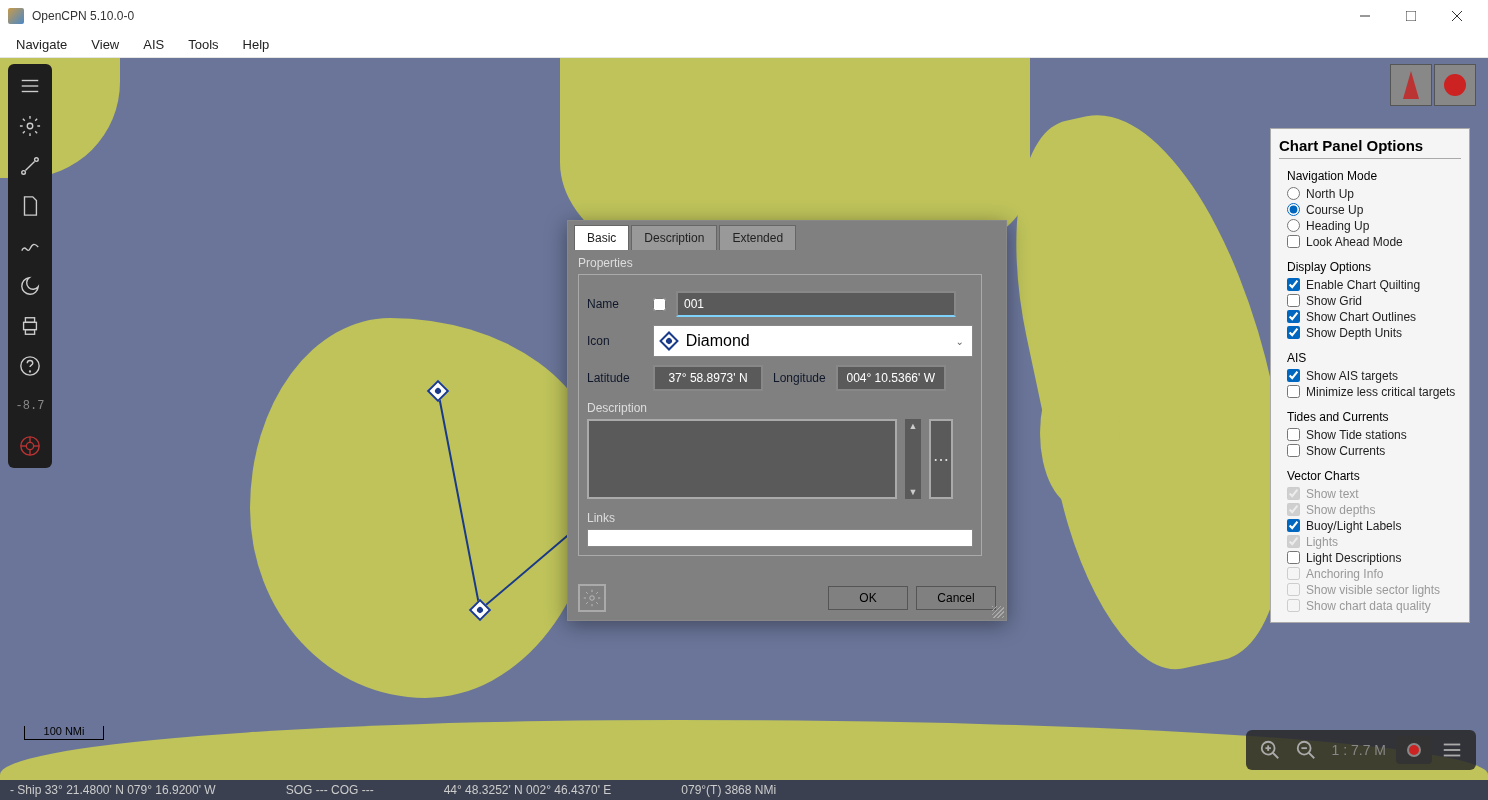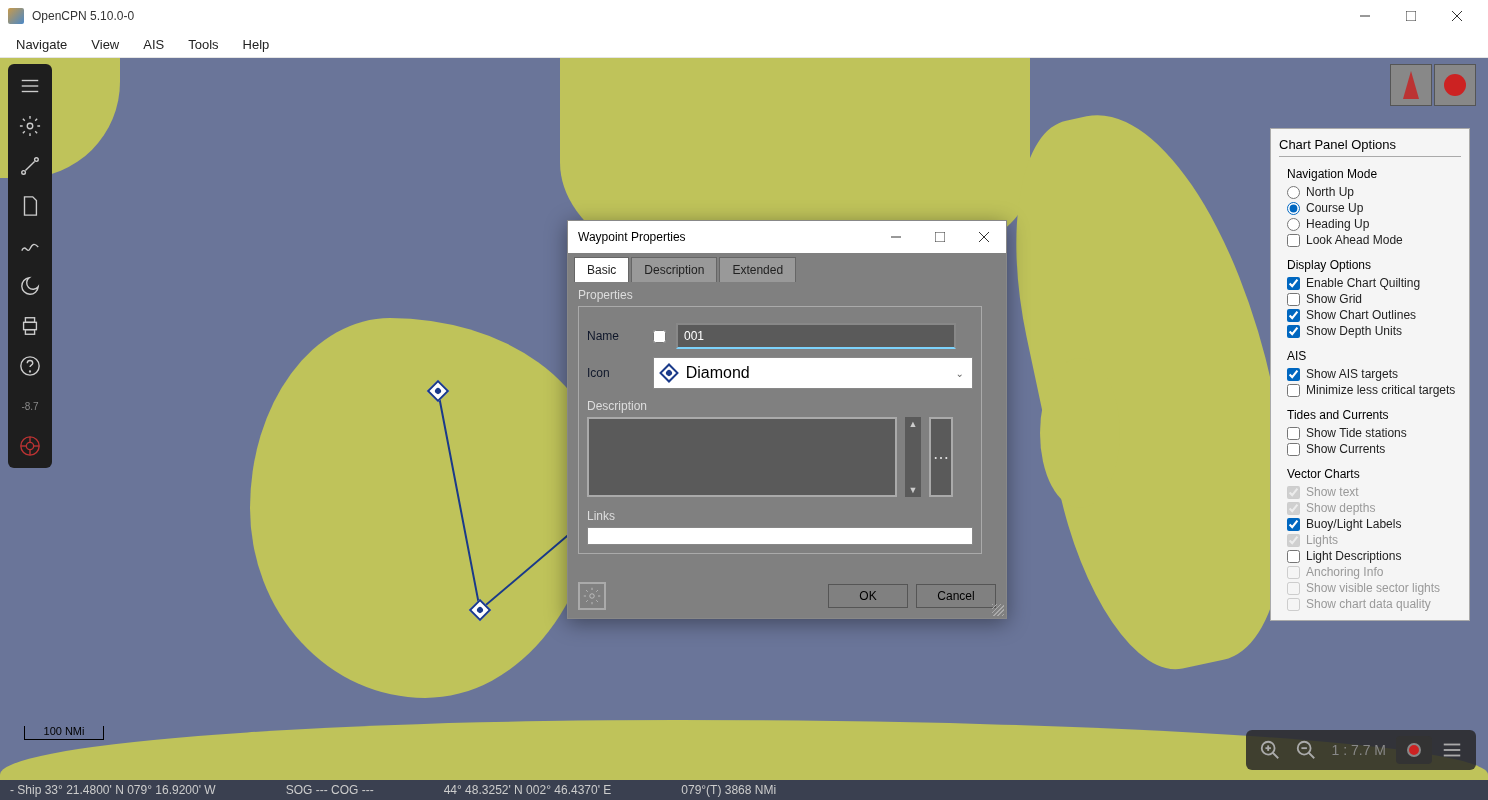--- a/index.html
+++ b/index.html
@@ -30,21 +30,21 @@
 
 .route-line { position: absolute; pointer-events: none; }
 .waypoint-marker { position: absolute; width: 16px; height: 16px; border: 2px solid #1a3a8a; background: #fff; transform: translate(-50%,-50%) rotate(45deg); }
 .waypoint-marker::after { content: ""; position: absolute; inset: 3px; background: #1a3a8a; border-radius: 50%; }
 
 
 .left-toolbar { position: absolute; top: 64px; left: 8px; width: 44px; background: #1e1e1e; border-radius: 6px; padding: 6px 0; display: flex; flex-direction: column; align-items: center; gap: 8px; }
 .left-toolbar .tb-btn { width: 32px; height: 32px; display: flex; align-items: center; justify-content: center; color: #ccc; border-radius: 4px; }
 .left-toolbar .tb-btn svg { width: 22px; height: 22px; stroke: #ccc; fill: none; stroke-width: 1.5; }
 .left-toolbar .tb-btn.red svg { stroke: #b33; }
-.left-toolbar .tb-badge { font-size: 10px; color: #888; }
+.left-toolbar .tb-badge { font-size: 12px; color: #888; font-family: Liberation Mono, monospace; }
 
 
 .topright-toolbar { position: absolute; top: 64px; right: 12px; display: flex; gap: 2px; }
 .topright-toolbar .tr-btn { width: 42px; height: 42px; background: #888; border: 1px solid #555; display: flex; align-items: center; justify-content: center; }
 .tr-btn .needle { width: 0; height: 0; border-left: 8px solid transparent; border-right: 8px solid transparent; border-bottom: 28px solid #b33; }
 .tr-btn .red-dot { width: 22px; height: 22px; border-radius: 50%; background: #c22; }
 
 
 .scale-bar { position: absolute; bottom: 40px; left: 24px; font-size: 11px; color: #000; border: 1px solid #000; border-top: none; height: 14px; width: 80px; text-align: center; line-height: 10px; }
 
@@ -54,24 +54,24 @@
 .bottomright .zb svg { stroke: #aaa; fill: none; stroke-width: 2; }
 .bottomright .scale-text { color: #888; font-size: 14px; padding: 0 6px; }
 .bottomright .eye { width: 36px; height: 28px; background: #333; border-radius: 4px; display: flex; align-items: center; justify-content: center; }
 .bottomright .eye .dot { width: 14px; height: 14px; border-radius: 50%; background: #c22; border: 2px solid #888; }
 
 
 .statusbar { position: absolute; bottom: 0; left: 0; right: 0; height: 20px; background: #3a4050; color: #ccc; font-size: 12px; display: flex; align-items: center; padding: 0 10px; gap: 70px; }
 
 
 .chart-panel { position: absolute; top: 128px; right: 18px; width: 200px; background: #f5f5f5; border: 1px solid #aaa; padding: 8px 8px 8px 8px; font-size: 12px; max-height: 580px; overflow: hidden; }
-.chart-panel .panel-title { font-weight: 400; font-size: 13px; margin-bottom: 4px; }
+.chart-panel .panel-title { font-weight: 700; font-size: 15px; margin-bottom: 4px; }
 .chart-panel hr { border: none; border-top: 1px solid #aaa; margin-bottom: 10px; }
 .chart-panel .section-title { font-size: 12px; margin: 10px 0 3px 8px; }
-.chart-panel label { display: flex; align-items: center; gap: 6px; padding: 1px 0 1px 8px; color: #222; white-space: nowrap; }
+.chart-panel label { display: flex; align-items: flex-start; gap: 6px; padding: 1px 0 1px 8px; color: #222; white-space: nowrap; }
 .chart-panel label.disabled { color: #999; }
 .chart-panel input[type=checkbox], .chart-panel input[type=radio] { width: 13px; height: 13px; accent-color: #0067c0; }
 
 
 .dialog { position: absolute; left: 567px; top: 220px; width: 440px; background: #808080; border: 1px solid #888; box-shadow: 0 4px 20px rgba(0,0,0,0.4); }
 .dialog-titlebar { height: 32px; background: #fff; display: flex; align-items: center; padding: 0 10px; font-size: 12px; }
 .dialog-titlebar .dlg-controls { margin-left: auto; display: flex; gap: 20px; }
 .dialog-titlebar .dlg-btn { width: 24px; height: 24px; display: flex; align-items: center; justify-content: center; }
 .dialog-titlebar .dlg-btn svg { width: 10px; height: 10px; stroke: #333; fill: none; }
 .dialog-tabs { display: flex; background: #808080; padding: 4px 6px 0 6px; }
@@ -348,41 +348,20 @@
 </div>
 
 <div class="statusbar">
   <span>- Ship 33° 21.4800' N   079° 16.9200' W</span>
   <span>SOG --- COG ---</span>
   <span>44° 48.3252' N   002° 46.4370' E</span>
   <span>079°(T)  3868 NMi</span>
 </div>
 
 <div class="dialog">
-  <div class="dialog-titlebar">
-    <span>Waypoint Properties</span>
-    <div class="dlg-controls">
-      <div class="dlg-btn">
-          <svg viewBox="0 0 10 10">
-            <line x1="0" y1="5" x2="10" y2="5"></line>
-          </svg>
-        </div>
-      <div class="dlg-btn">
-          <svg viewBox="0 0 10 10">
-            <rect x="0" y="0" width="10" height="10"></rect>
-          </svg>
-        </div>
-      <div class="dlg-btn">
-          <svg viewBox="0 0 10 10">
-            <line x1="0" y1="0" x2="10" y2="10"></line>
-            <line x1="10" y1="0" x2="0" y2="10"></line>
-          </svg>
-        </div>
-    </div>
-  </div>
   <div class="dialog-tabs">
     <div class="tab active">Basic</div>
     <div class="tab">Description</div>
     <div class="tab">Extended</div>
   </div>
   <div class="dialog-body">
     <div class="legend">Properties</div>
     <div class="fieldset">
       <div class="row">
         <label>Name</label>
@@ -390,20 +369,26 @@
         <input type="text" class="name-field" value="001" style="">
       </div>
       <div class="row">
         <label>Icon</label>
         <div class="icon-select">
           <div class="diamond"></div>
           <span>Diamond</span>
           <span class="chev">⌄</span>
         </div>
       </div>
+      <div class="row">
+        <label>Latitude</label>
+        <input type="text" class="coord-field" value="37° 58.8973' N" style="">
+        <label style="width:auto">Longitude</label>
+        <input type="text" class="coord-field" value="004° 10.5366' W" style="">
+      </div>
       <div class="legend" style="margin-top:10px">Description</div>
       <div class="desc-box">
         <textarea style=""></textarea>
         <div class="scroll-ind">
             <span>▲</span>
             <span>▼</span>
           </div>
         <div class="browse-btn">⋯</div>
       </div>
       <div class="legend" style="margin-top:12px">Links</div>

